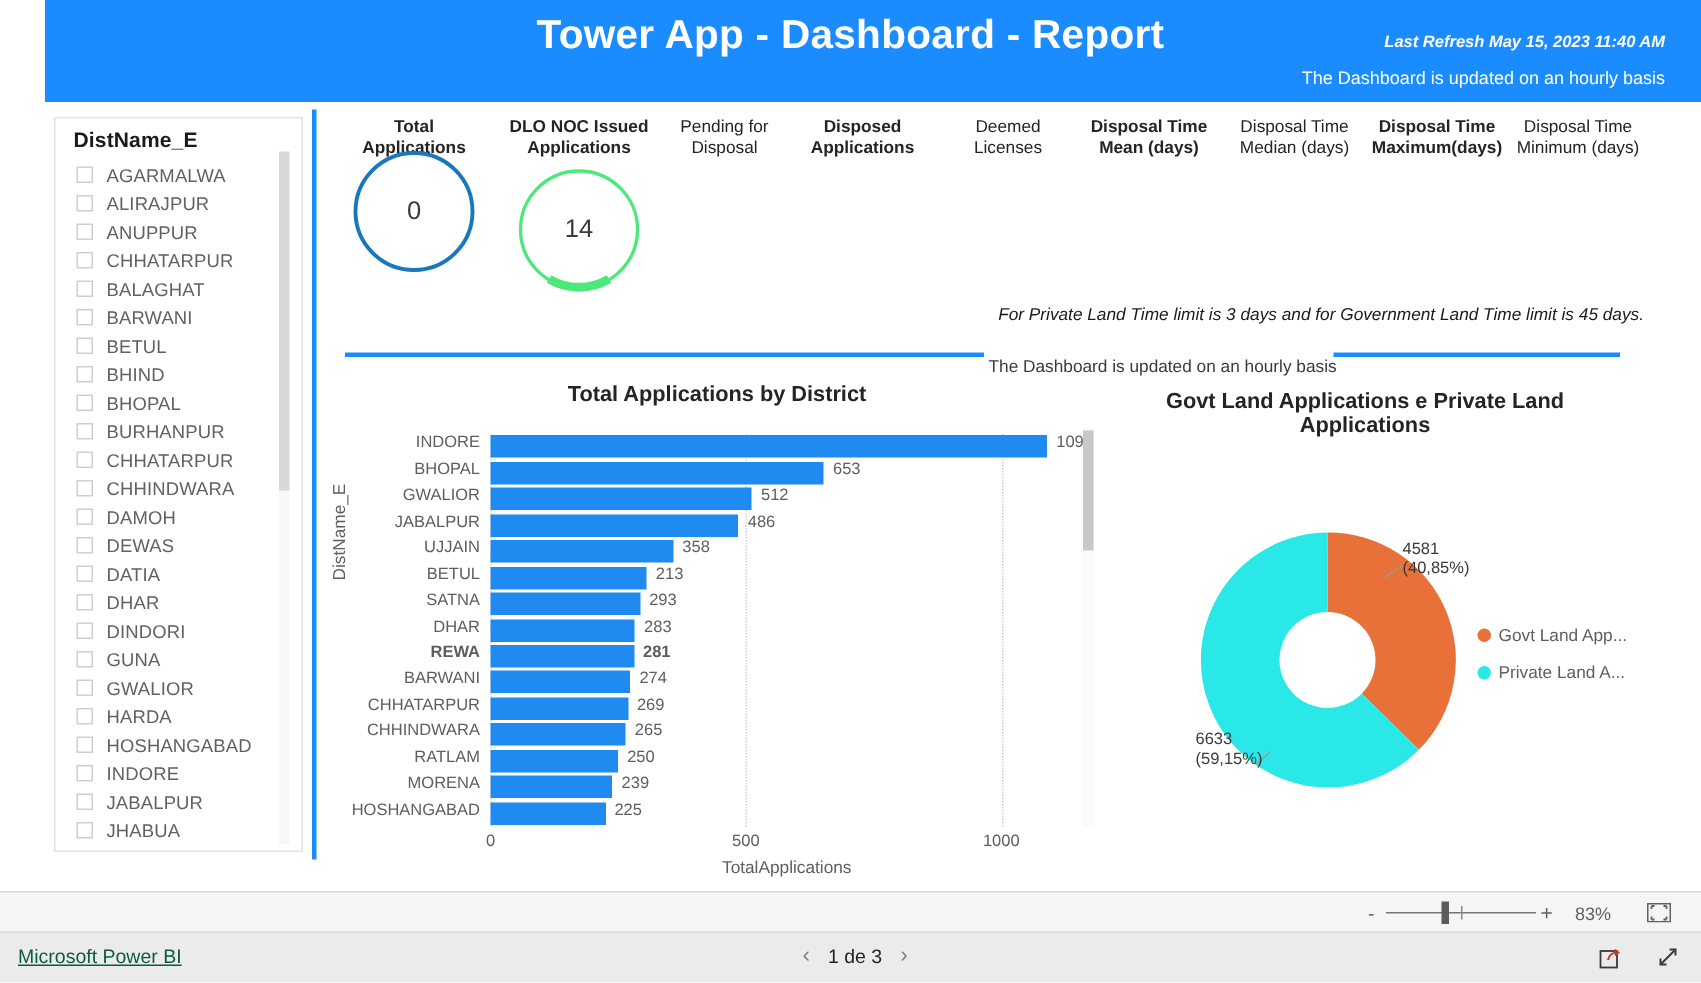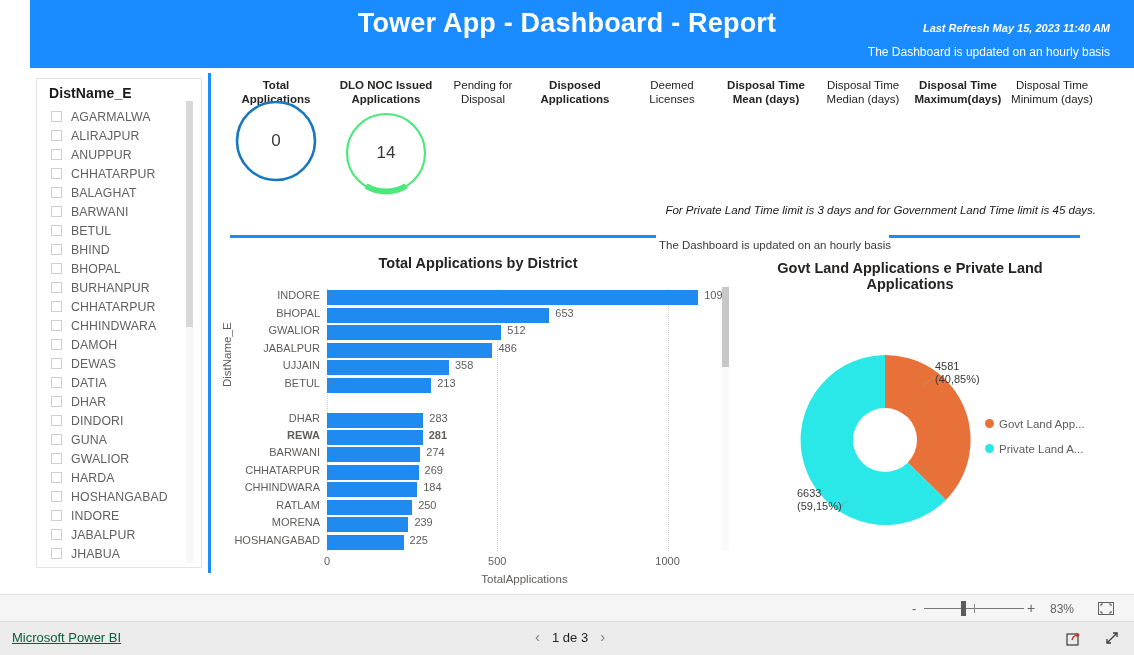--- a/index.html
+++ b/index.html
@@ -535,20 +535,25 @@
         <div class="barrow" style="top: 71.1px; width: 395px;">
           <div class="bar-cat">UJJAIN</div>
           <div class="bar" style="width: 121.905px; background: rgb(31, 139, 240);"></div>
           <div class="bar-val" style="left: 121.905px;">358</div>
         </div>
         <div class="barrow" style="top: 88.5667px; width: 395px;">
           <div class="bar-cat">BETUL</div>
           <div class="bar" style="width: 104.198px; background: rgb(31, 139, 240);"></div>
           <div class="bar-val" style="left: 104.198px;">213</div>
         </div>
+        <div class="barrow" style="top: 106.033px; width: 395px;">
+          <div class="bar-cat">SATNA</div>
+          <div class="bar" style="width: 99.7716px; background: rgb(31, 139, 240);"></div>
+          <div class="bar-val" style="left: 99.7716px;">293</div>
+        </div>
         <div class="barrow" style="top: 123.5px; width: 395px;">
           <div class="bar-cat">DHAR</div>
           <div class="bar" style="width: 96.3664px; background: rgb(31, 139, 240);"></div>
           <div class="bar-val" style="left: 96.3664px;">283</div>
         </div>
         <div class="barrow" style="top: 140.967px; width: 395px; font-weight: bold;">
           <div class="bar-cat">REWA</div>
           <div class="bar" style="width: 95.6853px; background: rgb(31, 139, 240);"></div>
           <div class="bar-val" style="left: 95.6853px;">281</div>
         </div>
@@ -558,21 +563,21 @@
           <div class="bar-val" style="left: 93.3017px;">274</div>
         </div>
         <div class="barrow" style="top: 175.9px; width: 395px;">
           <div class="bar-cat">CHHATARPUR</div>
           <div class="bar" style="width: 91.5991px; background: rgb(31, 139, 240);"></div>
           <div class="bar-val" style="left: 91.5991px;">269</div>
         </div>
         <div class="barrow" style="top: 193.367px; width: 395px;">
           <div class="bar-cat">CHHINDWARA</div>
           <div class="bar" style="width: 90.2371px; background: rgb(31, 139, 240);"></div>
-          <div class="bar-val" style="left: 90.2371px;">184</div>
+          <div class="bar-val" style="left: 90.2371px;">265</div>
         </div>
         <div class="barrow" style="top: 210.833px; width: 395px;">
           <div class="bar-cat">RATLAM</div>
           <div class="bar" style="width: 85.1293px; background: rgb(31, 139, 240);"></div>
           <div class="bar-val" style="left: 85.1293px;">250</div>
         </div>
         <div class="barrow" style="top: 228.3px; width: 395px;">
           <div class="bar-cat">MORENA</div>
           <div class="bar" style="width: 81.3836px; background: rgb(31, 139, 240);"></div>
           <div class="bar-val" style="left: 81.3836px;">239</div>

